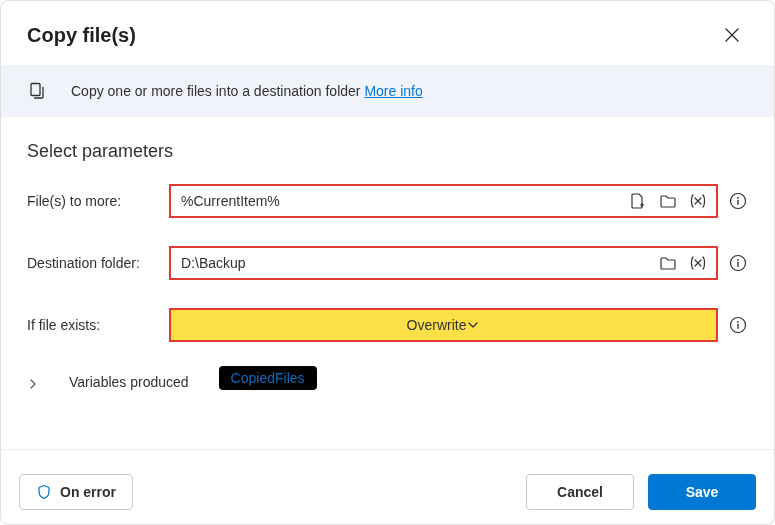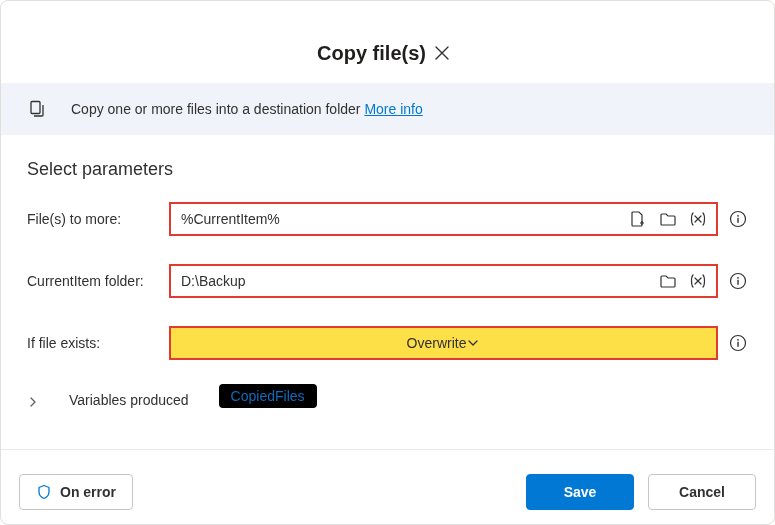--- a/index.html
+++ b/index.html
@@ -15,22 +15,22 @@
     border: 1px solid #e1dfdd;
     border-radius: 8px;
     display: flex;
     flex-direction: column;
     overflow: hidden;
     position: relative;
   }
   .header {
     display: flex;
     align-items: center;
-    justify-content: center;
-    padding: 36px 26px 14px 26px;
+    justify-content: space-between;
+    padding: 18px 26px 14px 26px;
   }
   .title {
     font-size: 20px;
     font-weight: 600;
     color: #201f1e;
   }
   .close-btn {
     width: 32px; height: 32px;
     display: flex; align-items: center; justify-content: center;
     cursor: pointer;
@@ -226,21 +226,21 @@
       <span class="info-icon">
         <svg width="18" height="18" viewBox="0 0 18 18" fill="none">
             <circle cx="9" cy="9" r="7.5" stroke="#323130" stroke-width="1.2"></circle>
             <circle cx="9" cy="5.8" r="0.9" fill="#323130"></circle>
             <rect x="8.3" y="7.8" width="1.4" height="5" fill="#323130"></rect>
           </svg>
       </span>
     </div>
 
     <div class="field-row">
-      <div class="field-label">CurrentItem folder:</div>
+      <div class="field-label">Destination folder:</div>
       <div class="field-control">
         <div class="input-box">
           <input type="text" value="D:\Backup" style="">
           <div class="input-icons">
             <span class="icon-btn">
               <svg width="18" height="18" viewBox="0 0 18 18" fill="none">
                   <path d="M2 5a1 1 0 0 1 1-1h4l2 2h6a1 1 0 0 1 1 1v7a1 1 0 0 1-1 1H3a1 1 0 0 1-1-1V5z" stroke="#323130" stroke-width="1.2"></path>
                 </svg>
             </span>
             <span class="icon-btn">
@@ -296,18 +296,18 @@
   <div class="footer">
     <button class="btn">
       <span>
         <svg width="16" height="16" viewBox="0 0 16 16" fill="none">
             <path d="M8 1.5l5 2v4c0 3.5-2.5 6-5 7-2.5-1-5-3.5-5-7V3.5l5-2z" stroke="#0078d4" stroke-width="1.3" stroke-linejoin="round"></path>
           </svg>
       </span>
       <span>On error</span>
     </button>
     <div class="footer-right">
+      <button class="btn">Cancel</button>
       <button class="btn btn-primary">Save</button>
-      <button class="btn">Cancel</button>
     </div>
   </div>
 
 </div>
 
 </body></html>

